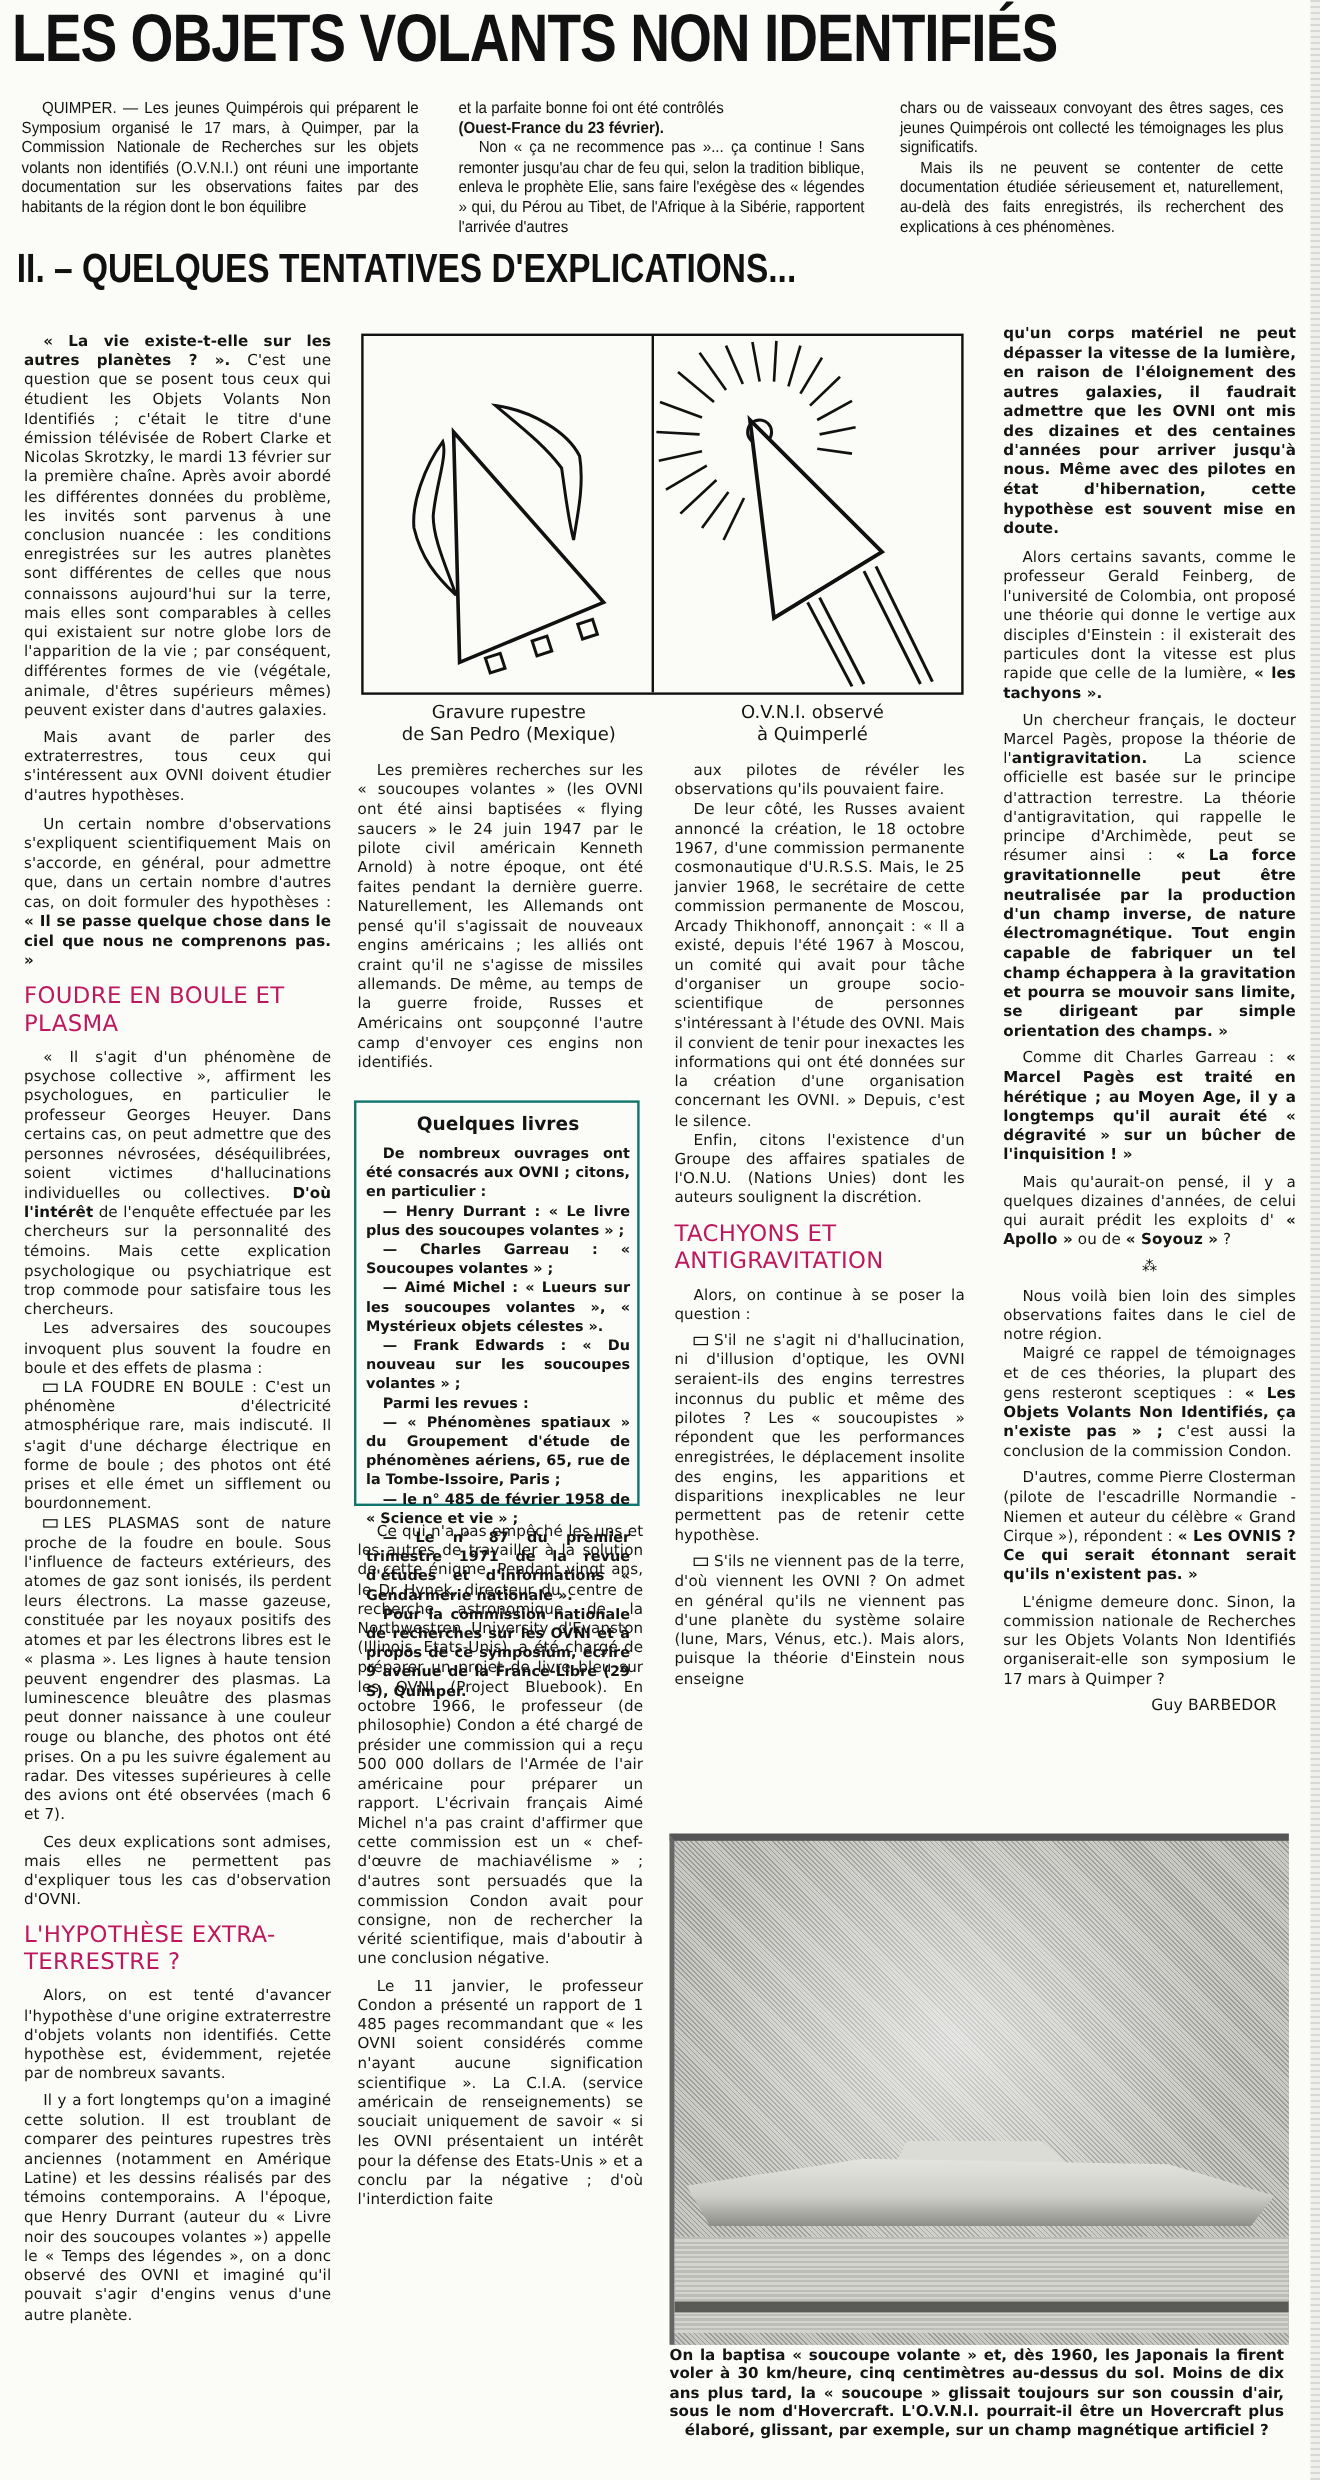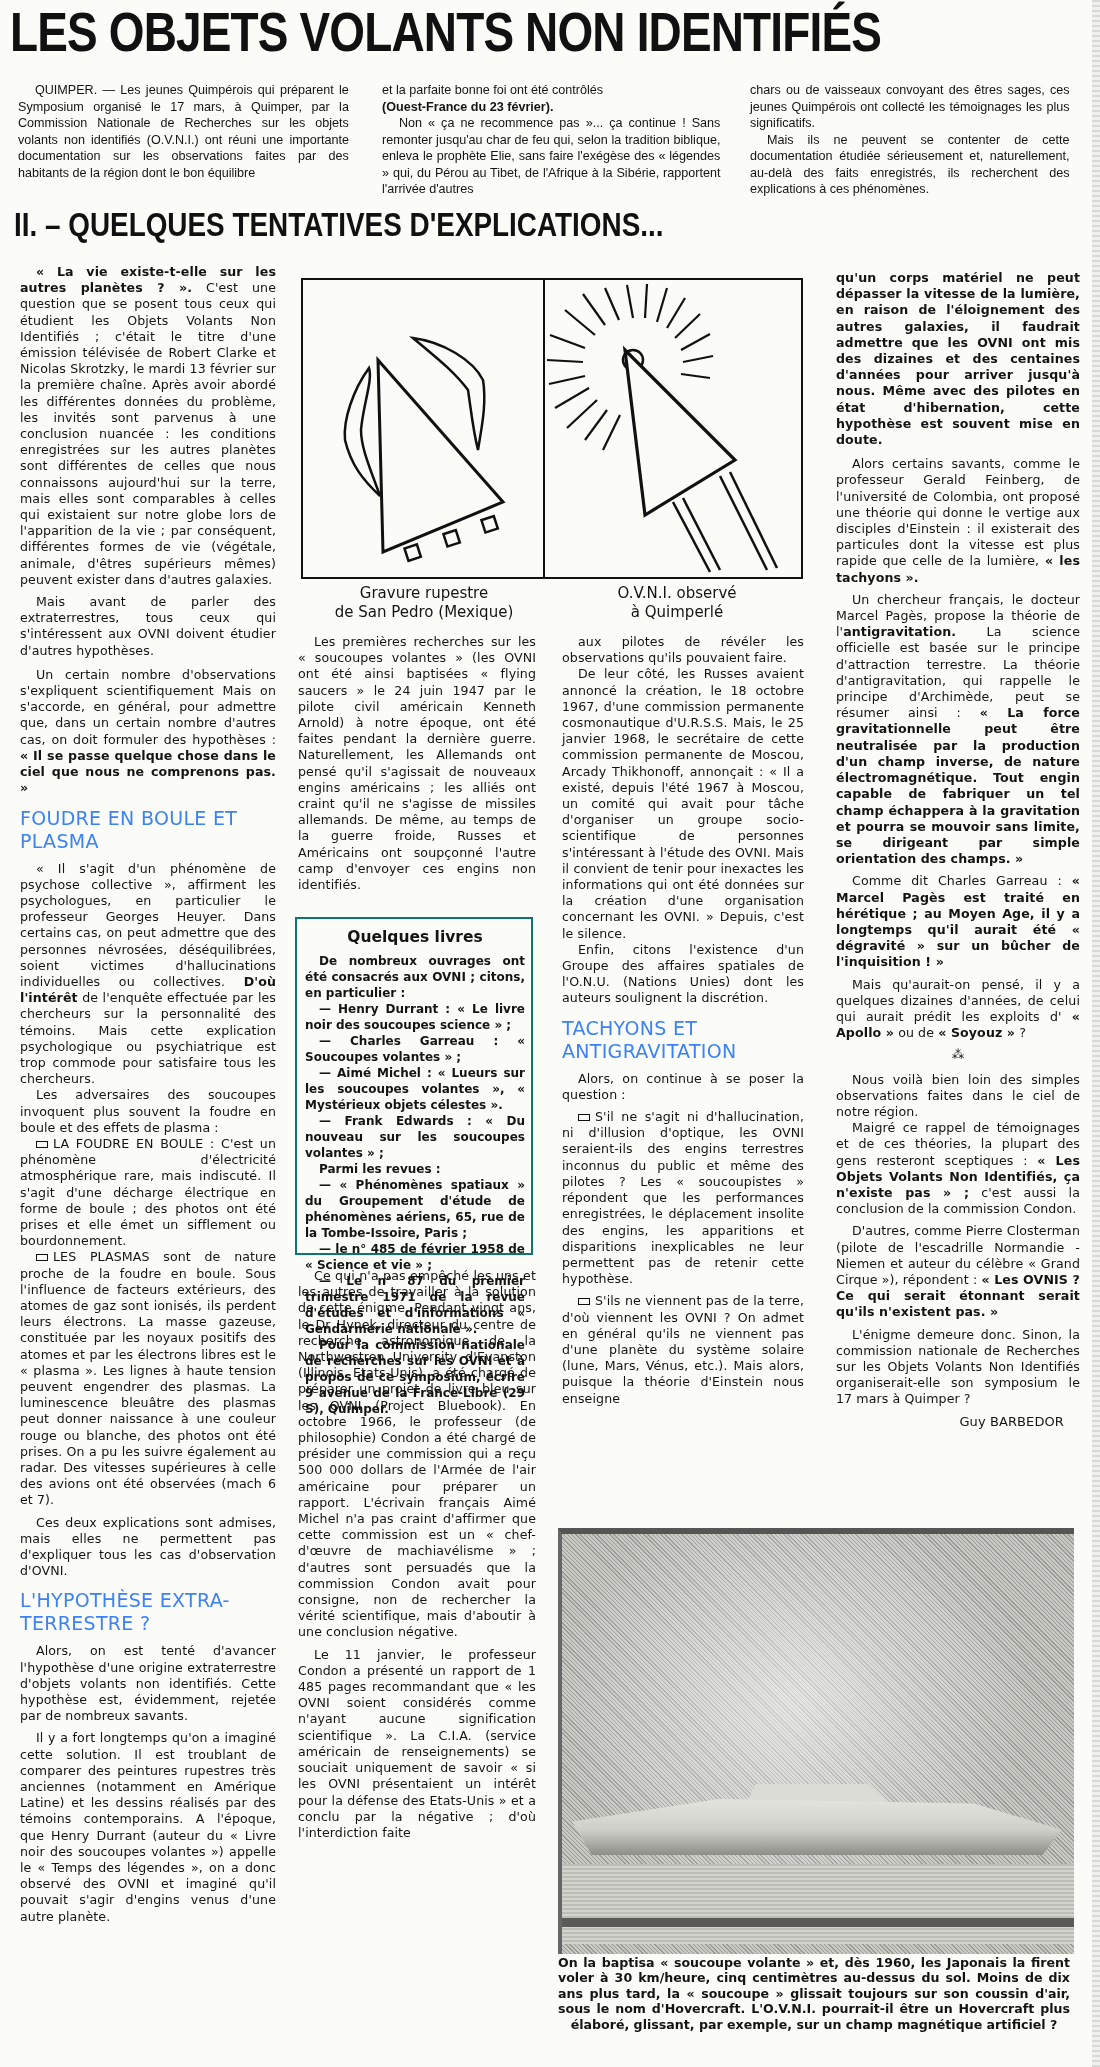--- a/index.html
+++ b/index.html
@@ -32,21 +32,21 @@
   }
   .col {
     position: absolute; font-family: "DejaVu Sans", sans-serif;
     font-size: 12.6px; line-height: 16.2px; letter-spacing: 0.1px;
   }
   .col p { margin: 0 0 6px 0; text-align: justify; text-indent: 16px; }
   .col p.tight { margin-bottom: 0; }
   .col b { font-weight: bold; }
   .sub {
     font-family: "DejaVu Sans", sans-serif; font-size: 19px; line-height: 23px;
-    margin: 10px 0 8px 0; letter-spacing: 0.3px; color: #3b82f6;
+    margin: 10px 0 8px 0; letter-spacing: 0.3px; color: #be185d;
   }
   .figbox {
     position: absolute; left: 301px; top: 278px; width: 498px; height: 297px;
     border: 2px solid #111; background: #fbfbf8;
   }
   .figbox .divider { position: absolute; left: 240px; top: 0; width: 2px; height: 297px; background: #111; }
   .figbox svg { position: absolute; top: 0; }
   .fig-caption {
     position: absolute; top: 584px; width: 250px; text-align: center;
     font-family: "DejaVu Sans", sans-serif; font-size: 15px; line-height: 19px;
@@ -102,21 +102,21 @@
     <p class="noindent"><span>et la parfaite bonne foi ont été contrôlés</span><br><b>(Ouest-France du 23 février).</b></p>
     <p>Non « ça ne recommence pas »... ça continue ! Sans remonter jusqu'au char de feu qui, selon la tradition biblique, enleva le prophète Elie, sans faire l'exégèse des « légendes » qui, du Pérou au Tibet, de l'Afrique à la Sibérie, rapportent l'arrivée d'autres</p>
   </div>
   <div class="intro" style="left:750px; width:340px;">
     <p class="noindent">chars ou de vaisseaux convoyant des êtres sages, ces jeunes Quimpérois ont collecté les témoignages les plus significatifs.</p>
     <p>Mais ils ne peuvent se contenter de cette documentation étudiée sérieusement et, naturellement, au-delà des faits enregistrés, ils recherchent des explications à ces phénomènes.</p>
   </div>
 
   <h2 class="section-title" style="margin:0;">II. – QUELQUES TENTATIVES D'EXPLICATIONS...</h2>
 
-  <div class="col" style="left:20px; top:264px; width:256px;">
+  <div class="col" style="left:20px; top:276px; width:256px;">
     <p><b>« La vie existe-t-elle sur les autres planètes ? ».</b><span> C'est une question que se posent tous ceux qui étudient les Objets Volants Non Identifiés ; c'était le titre d'une émission télévisée de Robert Clarke et Nicolas Skrotzky, le mardi 13 février sur la première chaîne. Après avoir abordé les différentes données du problème, les invités sont parvenus à une conclusion nuancée : les conditions enregistrées sur les autres planètes sont différentes de celles que nous connaissons aujourd'hui sur la terre, mais elles sont comparables à celles qui existaient sur notre globe lors de l'apparition de la vie ; par conséquent, différentes formes de vie (végétale, animale, d'êtres supérieurs mêmes) peuvent exister dans d'autres galaxies.</span></p>
     <p class="tight" style="margin-bottom:8px;">Mais avant de parler des extraterrestres, tous ceux qui s'intéressent aux OVNI doivent étudier d'autres hypothèses.</p>
     <p><span>Un certain nombre d'observations s'expliquent scientifiquement Mais on s'accorde, en général, pour admettre que, dans un certain nombre d'autres cas, on doit formuler des hypothèses : </span><b>« Il se passe quelque chose dans le ciel que nous ne comprenons pas. »</b></p>
     <div class="sub">FOUDRE EN BOULE ET PLASMA</div>
     <p class="tight"><span>« Il s'agit d'un phénomène de psychose collective », affirment les psychologues, en particulier le professeur Georges Heuyer. Dans certains cas, on peut admettre que des personnes névrosées, déséquilibrées, soient victimes d'hallucinations individuelles ou collectives. </span><b>D'où l'intérêt</b><span> de l'enquête effectuée par les chercheurs sur la personnalité des témoins. Mais cette explication psychologique ou psychiatrique est trop commode pour satisfaire tous les chercheurs.</span></p>
     <p class="tight">Les adversaires des soucoupes invoquent plus souvent la foudre en boule et des effets de plasma :</p>
     <p class="tight"><span class="box-glyph"></span><span>LA FOUDRE EN BOULE :</span><span> C'est un phénomène d'électricité atmosphérique rare, mais indiscuté. Il s'agit d'une décharge électrique en forme de boule ; des photos ont été prises et elle émet un sifflement ou bourdonnement.</span></p>
     <p><span class="box-glyph"></span><span>LES PLASMAS</span><span> sont de nature proche de la foudre en boule. Sous l'influence de facteurs extérieurs, des atomes de gaz sont ionisés, ils perdent leurs électrons. La masse gazeuse, constituée par les noyaux positifs des atomes et par les électrons libres est le « plasma ». Les lignes à haute tension peuvent engendrer des plasmas. La luminescence bleuâtre des plasmas peut donner naissance à une couleur rouge ou blanche, des photos ont été prises. On a pu les suivre également au radar. Des vitesses supérieures à celle des avions ont été observées (mach 6 et 7).</span></p>
     <p>Ces deux explications sont admises, mais elles ne permettent pas d'expliquer tous les cas d'observation d'OVNI.</p>
     <div class="sub">L'HYPOTHÈSE EXTRA-TERRESTRE ?</div>
@@ -174,21 +174,21 @@
     <div>à Quimperlé</div>
   </div>
 
   <div class="col" style="left:298px; top:634px; width:238px;">
     <p>Les premières recherches sur les « soucoupes volantes » (les OVNI ont été ainsi baptisées « flying saucers » le 24 juin 1947 par le pilote civil américain Kenneth Arnold) à notre époque, ont été faites pendant la dernière guerre. Naturellement, les Allemands ont pensé qu'il s'agissait de nouveaux engins américains ; les alliés ont craint qu'il ne s'agisse de missiles allemands. De même, au temps de la guerre froide, Russes et Américains ont soupçonné l'autre camp d'envoyer ces engins non identifiés.</p>
   </div>
 
   <div class="books">
     <h3>Quelques livres</h3>
     <p>De nombreux ouvrages ont été consacrés aux OVNI ; citons, en particulier :</p>
-    <p>— Henry Durrant : « Le livre noir des soucoupes science » ;</p>
+    <p>— Henry Durrant : « Le livre plus des soucoupes volantes » ;</p>
     <p>— Charles Garreau : « Soucoupes volantes » ;</p>
     <p>— Aimé Michel : « Lueurs sur les soucoupes volantes », « Mystérieux objets célestes ».</p>
     <p>— Frank Edwards : « Du nouveau sur les soucoupes volantes » ;</p>
     <p>Parmi les revues :</p>
     <p>— « Phénomènes spatiaux » du Groupement d'étude de phénomènes aériens, 65, rue de la Tombe-Issoire, Paris ;</p>
     <p>— le n° 485 de février 1958 de « Science et vie » ;</p>
     <p>— Le n° 87 du premier trimestre 1971 de la revue d'études et d'informations « Gendarmerie nationale ».</p>
     <p>Pour la commission nationale de recherches sur les OVNI et à propos de ce symposium, écrire 9 avenue de la France-Libre (29 S), Quimper.</p>
   </div>
 

